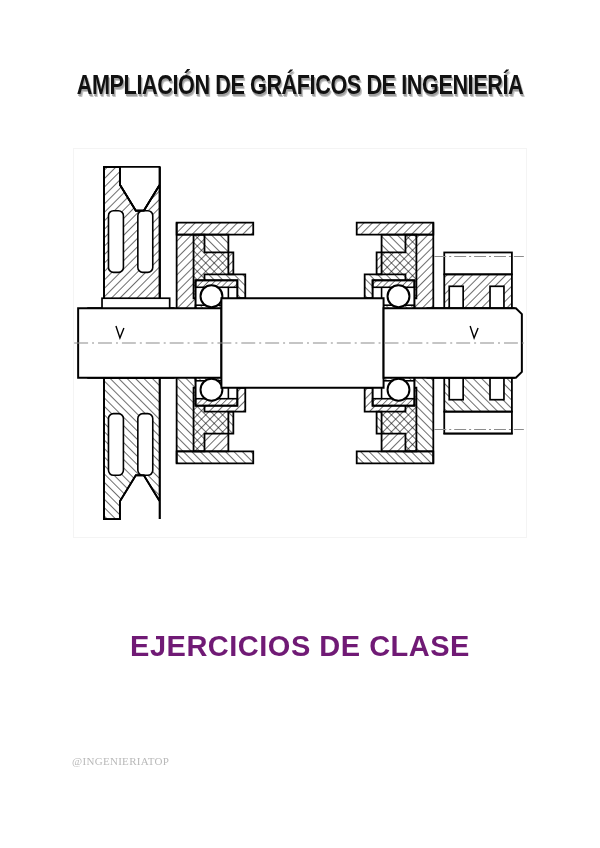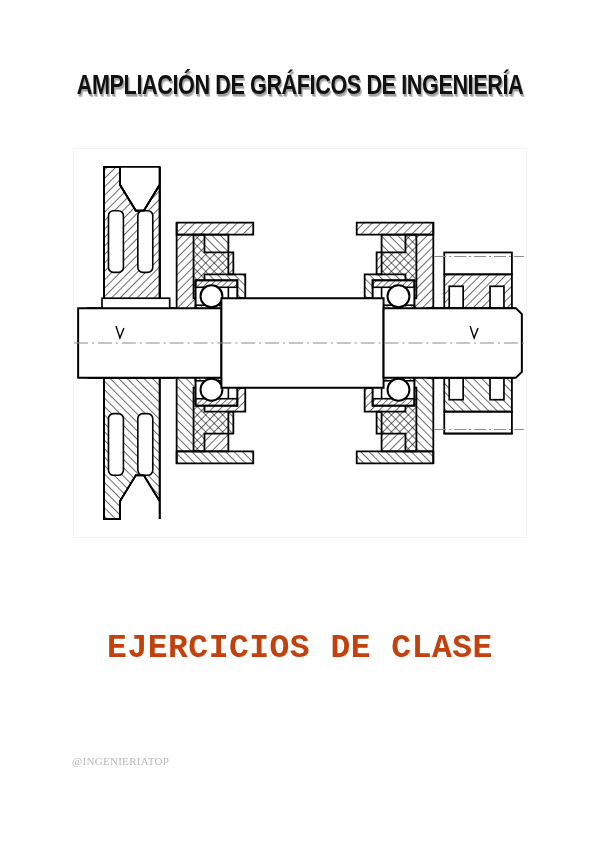--- a/index.html
+++ b/index.html
@@ -37,25 +37,25 @@
     border:1px solid #f4f4f4;
     box-sizing:border-box;
   }
   .figure svg{display:block;width:100%;height:100%;}
 
   
   .subtitle-wrap{
     position:absolute;left:0;top:630px;width:600px;text-align:center;
   }
   .subtitle{
-    font-family:Liberation Mono, monospace;
+    font-family:Liberation Sans, sans-serif;
     font-weight:bold;
-    font-size:33px;
+    font-size:29px;
     letter-spacing:0.5px;
-    color:#c2410c;
+    color:#701a75;
     white-space:nowrap;
   }
 
   
   .footer{
     position:absolute;left:72px;top:755px;
     font-family:"Liberation Serif", serif;
     font-size:11px;
     letter-spacing:0.3px;
     color:#b9b9b9;

